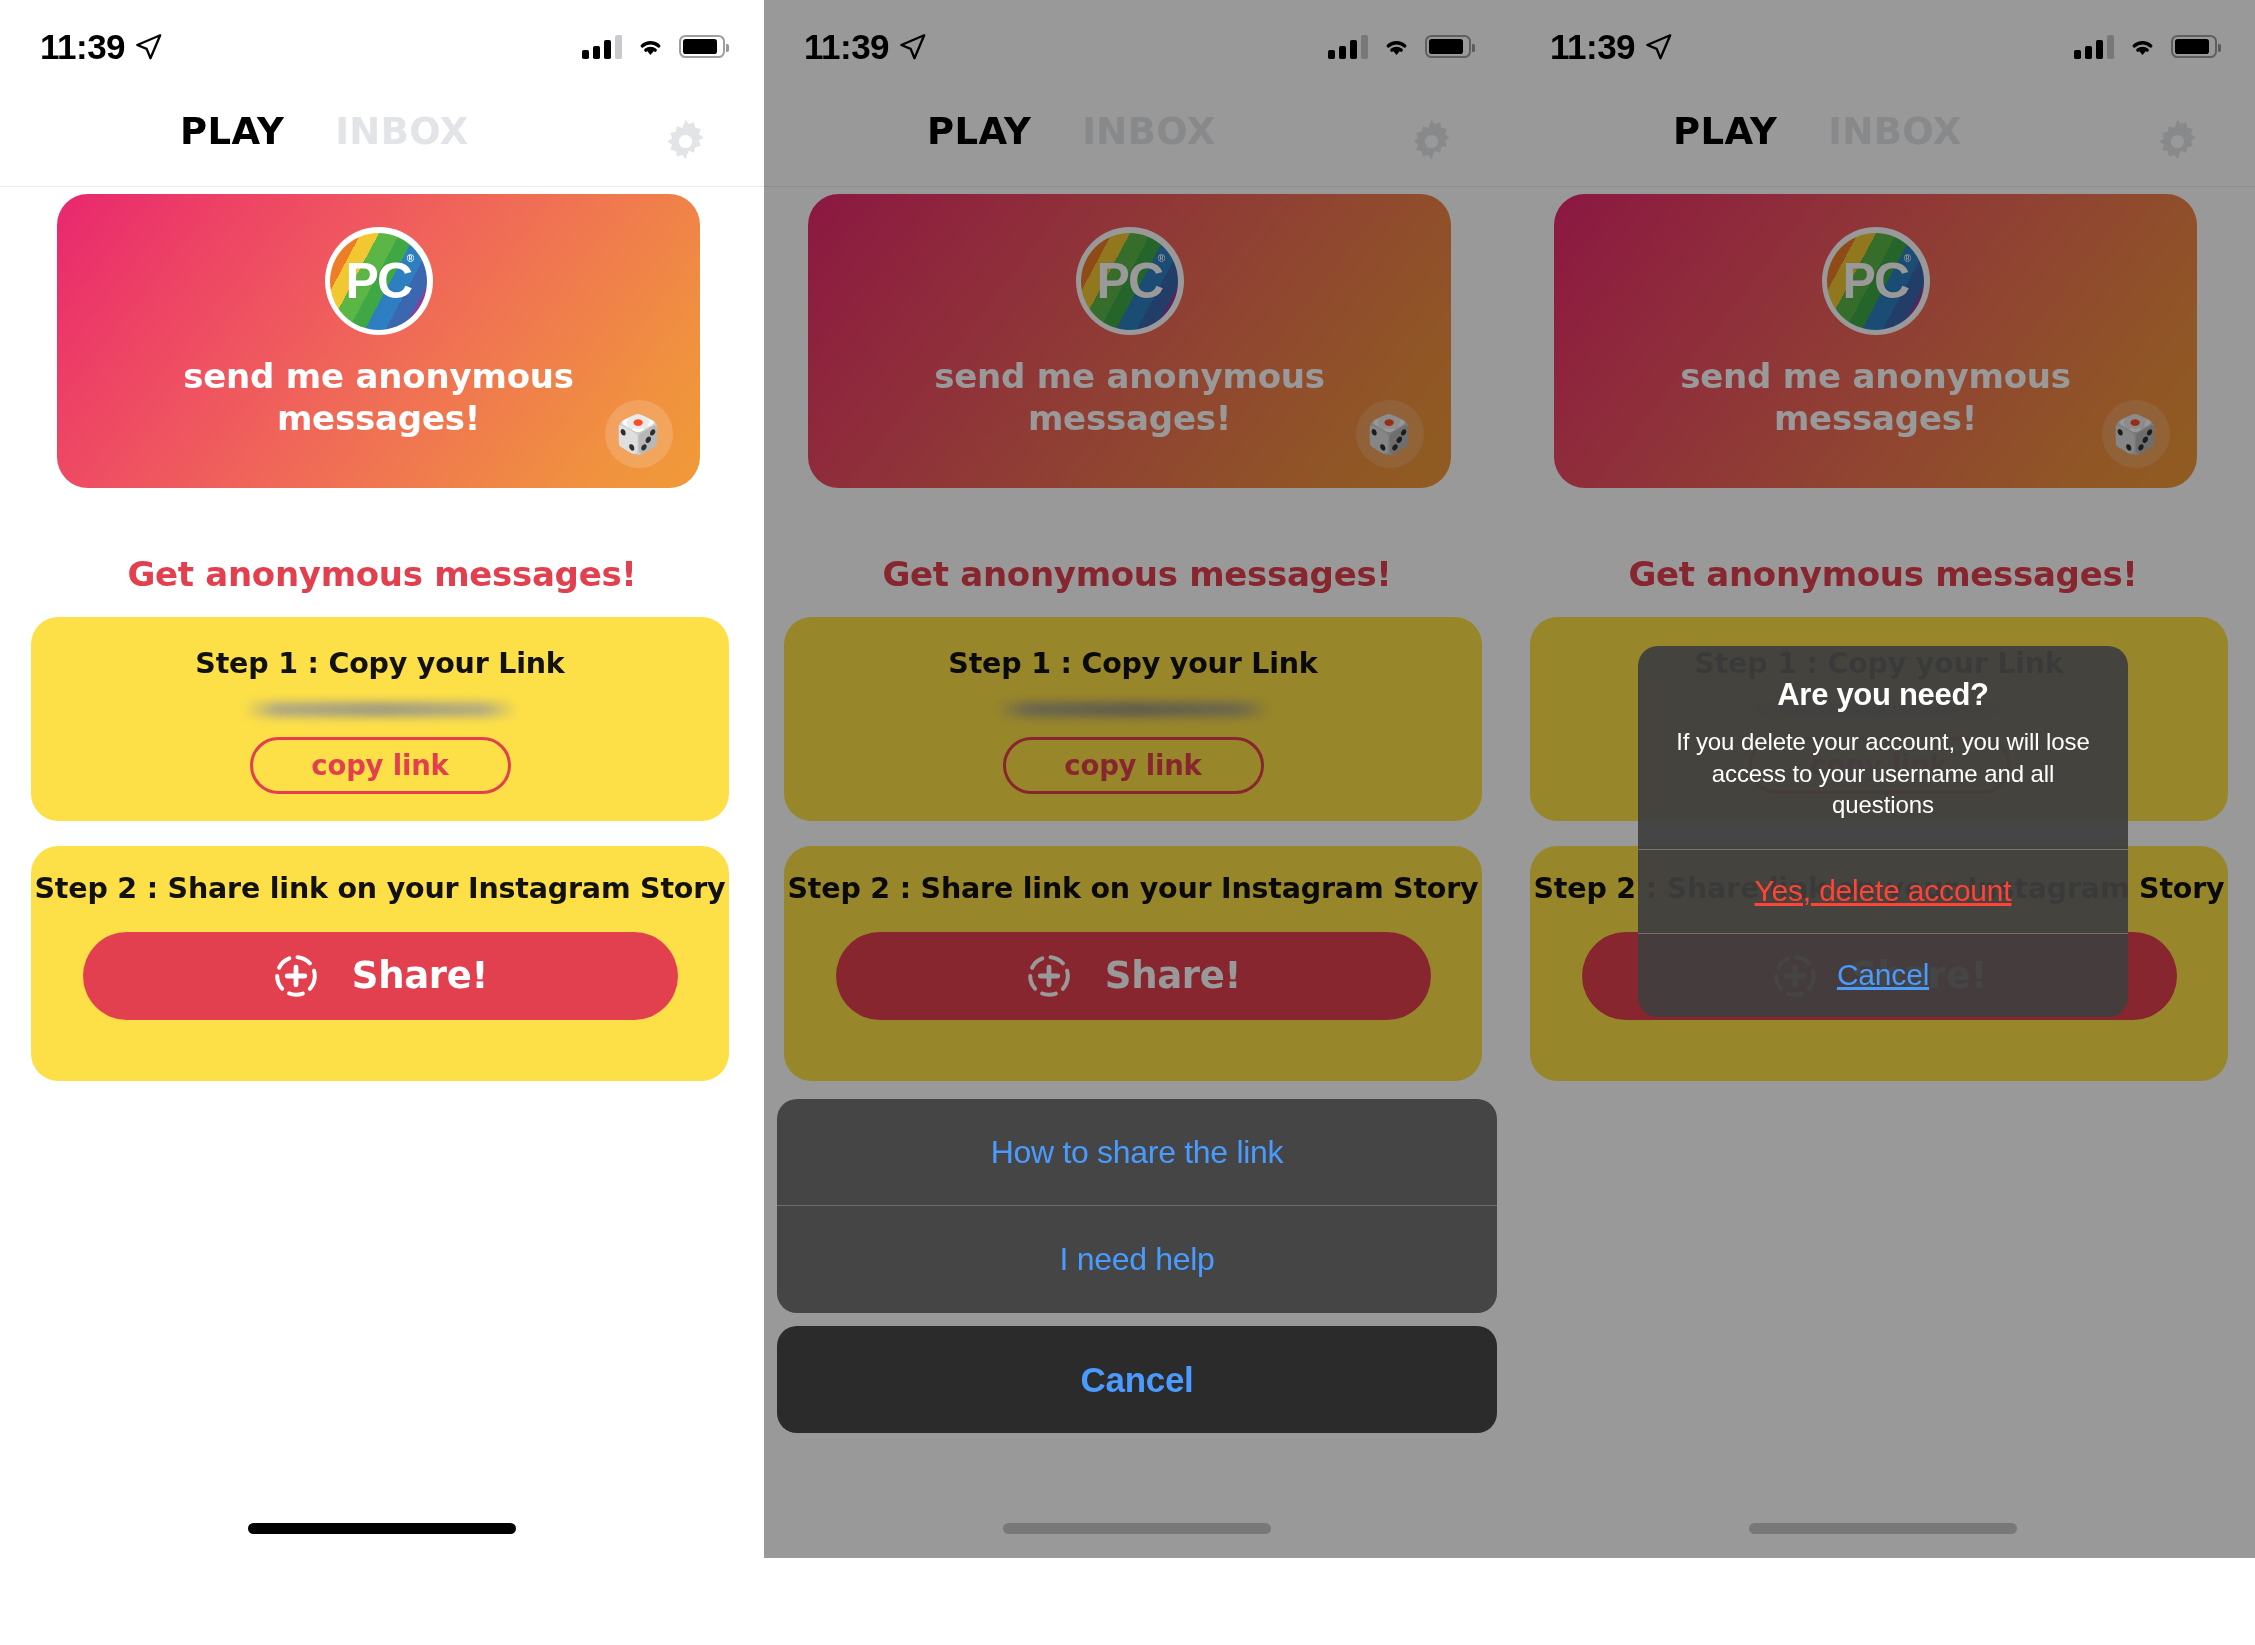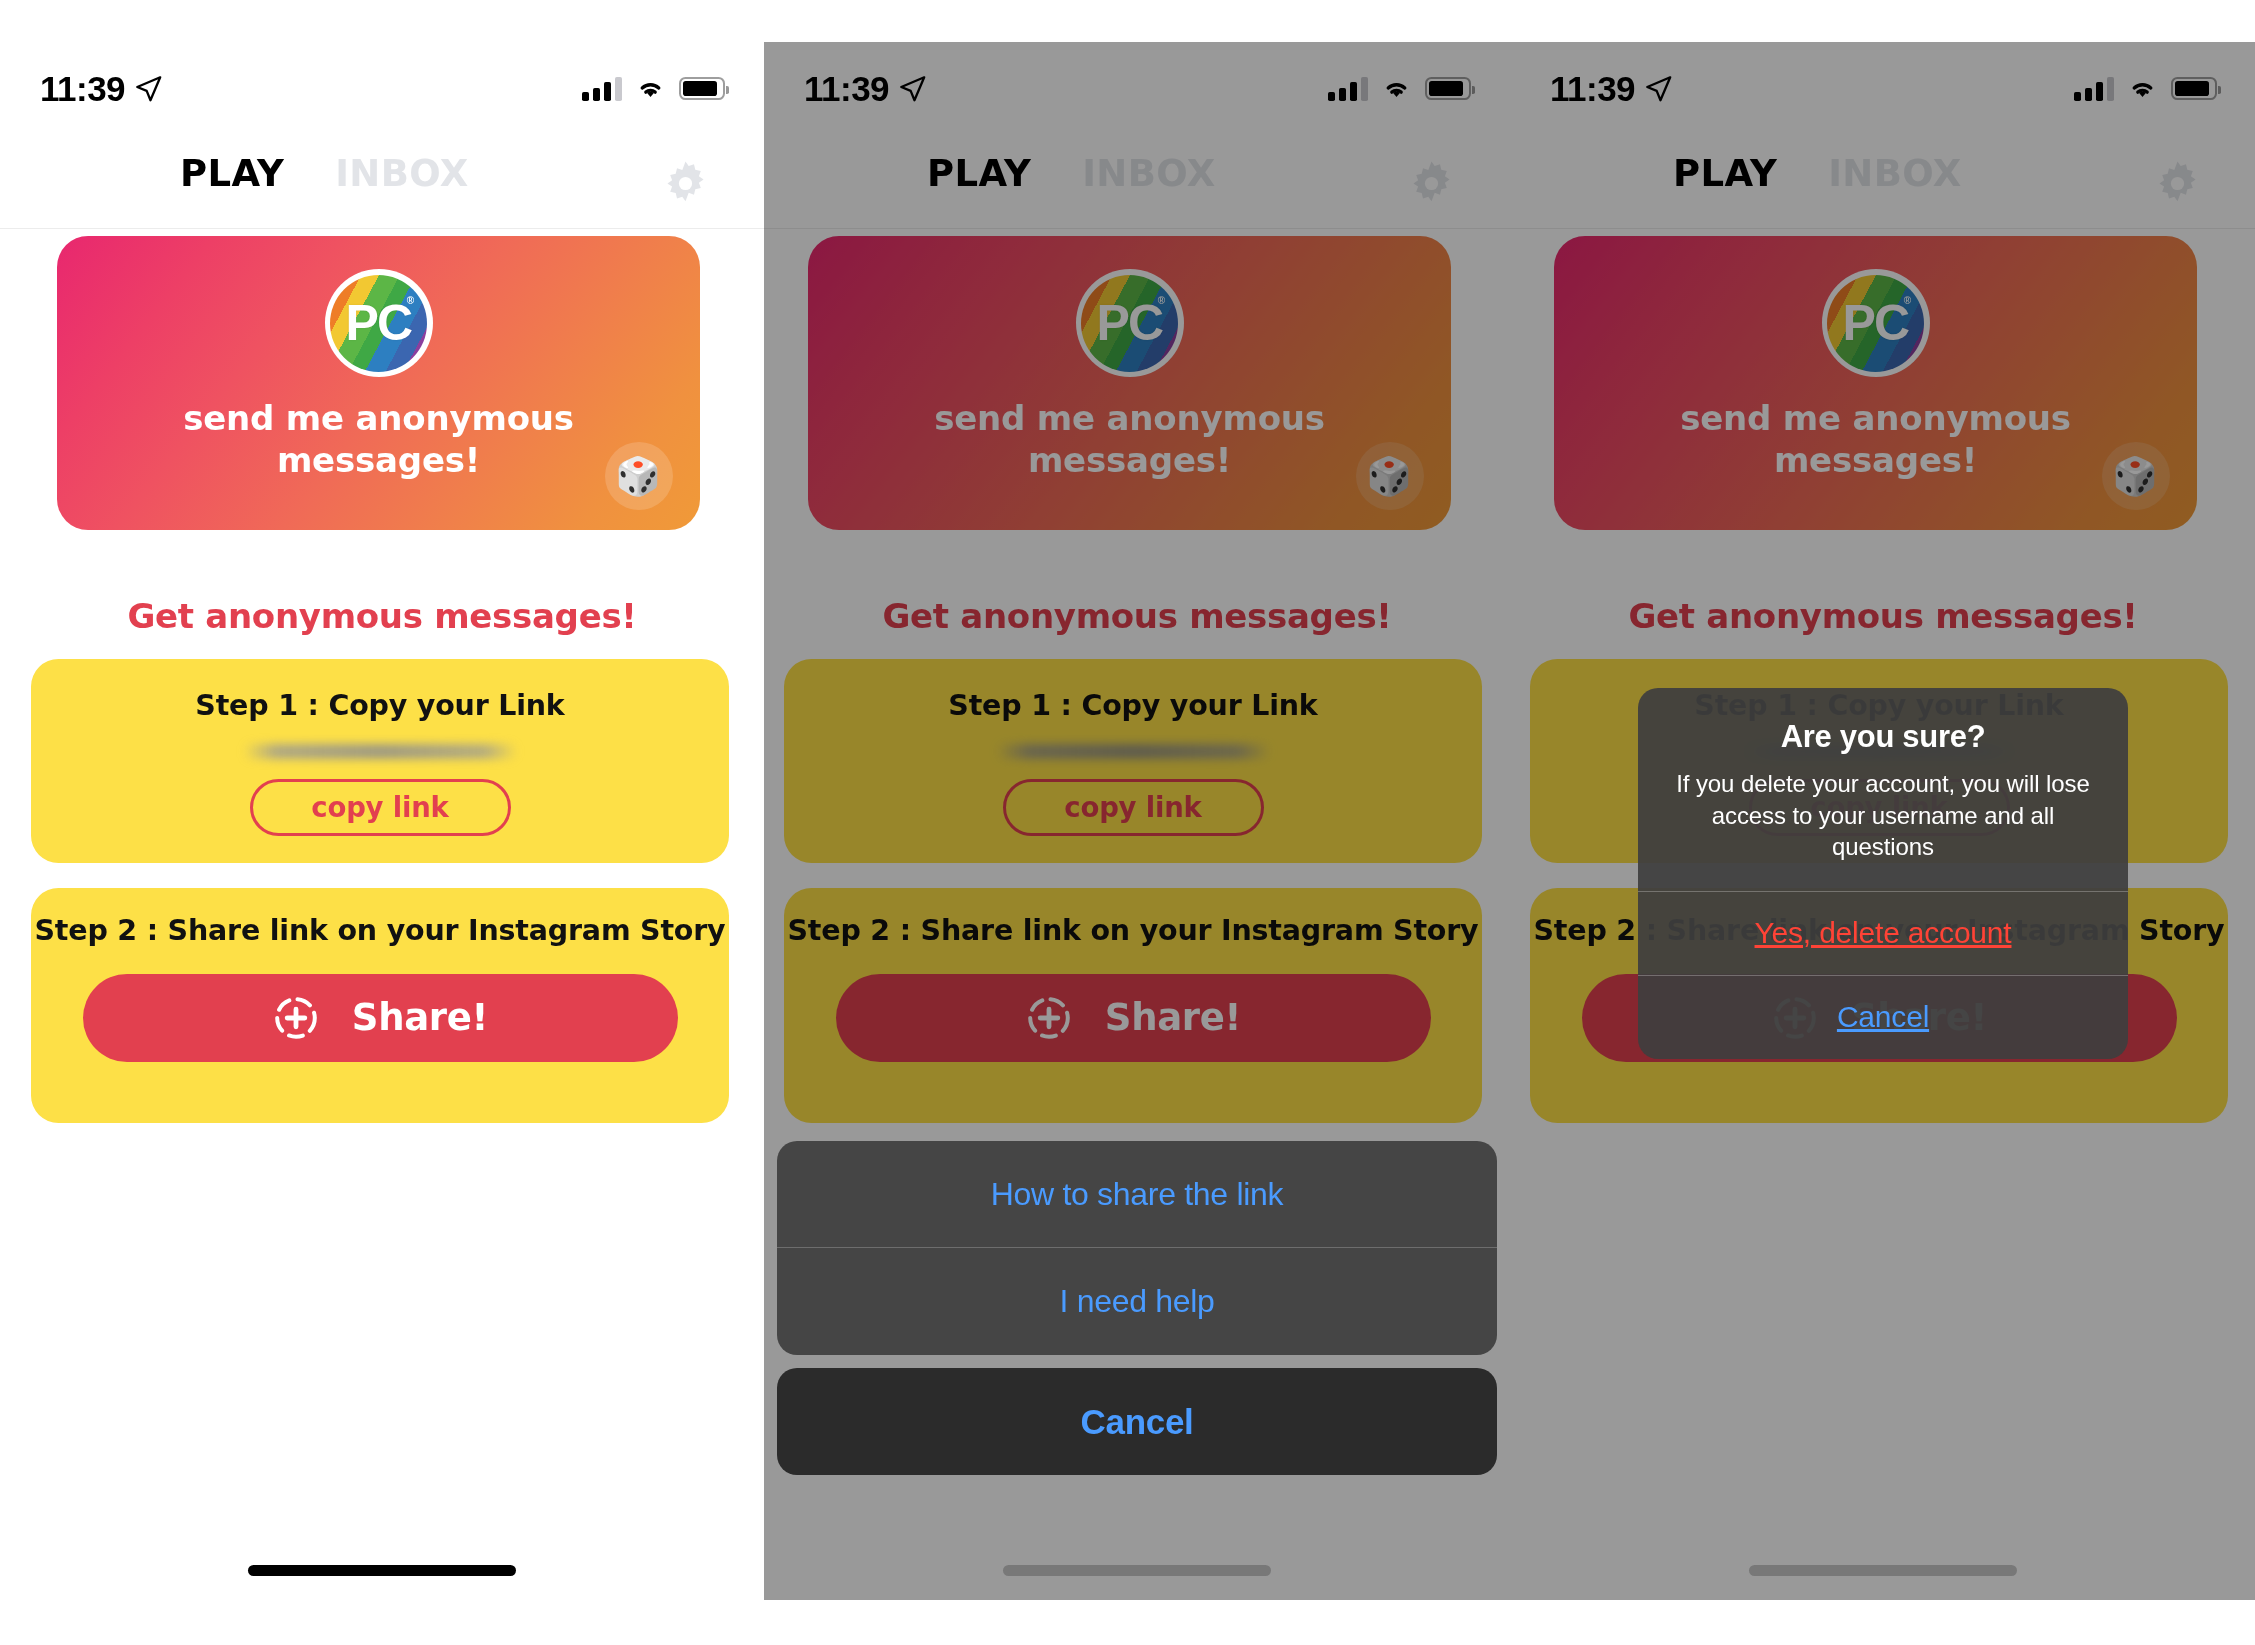--- a/index.html
+++ b/index.html
@@ -11,21 +11,20 @@
   }
   .stage { position: relative; width: 2255px; height: 1646px; display: flex; }
 
   
   .panel {
     position: relative;
     height: 1558px;
     background: #ffffff;
     overflow: hidden;
     flex: 0 0 auto;
-    margin-top: 42px;
   }
   .panel.p1 { width: 764px; }
   .panel.p2 { width: 746px; }
   .panel.p3 { width: 746px; }
 
   .screen { position: absolute; inset: 0; background: #fff; }
 
   
   .statusbar {
     position: absolute; top: 0; left: 0; right: 0; height: 77px;
@@ -461,21 +460,21 @@
           </div>
         </div>
 
         <div class="home-bar"></div>
       </div>
 
       <div class="dim"></div>
 
       <div class="alert">
         <div class="alert-body">
-          <div class="alert-title">Are you sure?</div>
+          <div class="alert-title">Are you need?</div>
           <div class="alert-msg">If you delete your account, you will lose access to your username and all questions</div>
         </div>
         <div class="alert-action destructive">Yes, delete account</div>
         <div class="alert-action cancel">Cancel</div>
       </div>
     </div>
   </div>
 
 </div>
 

